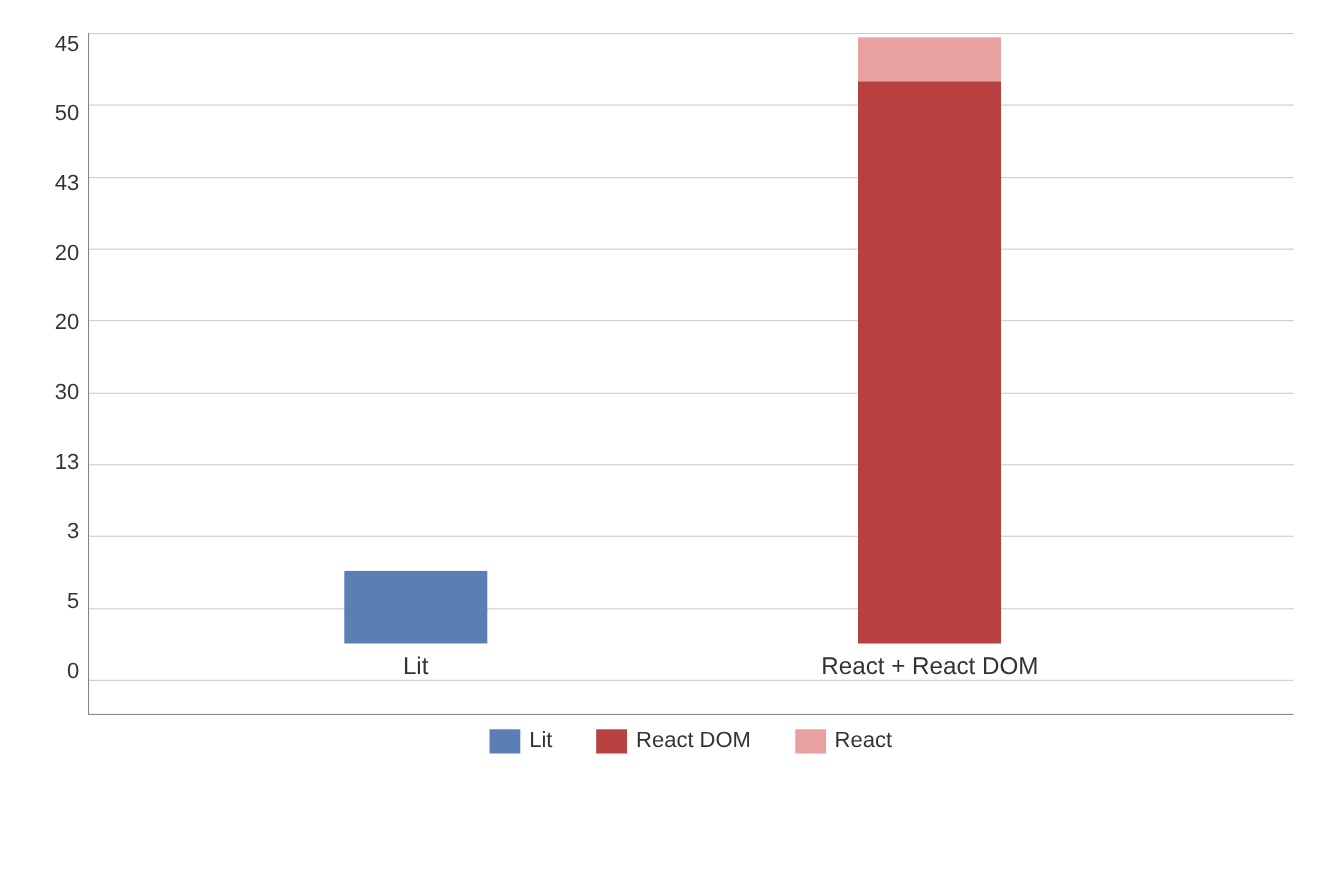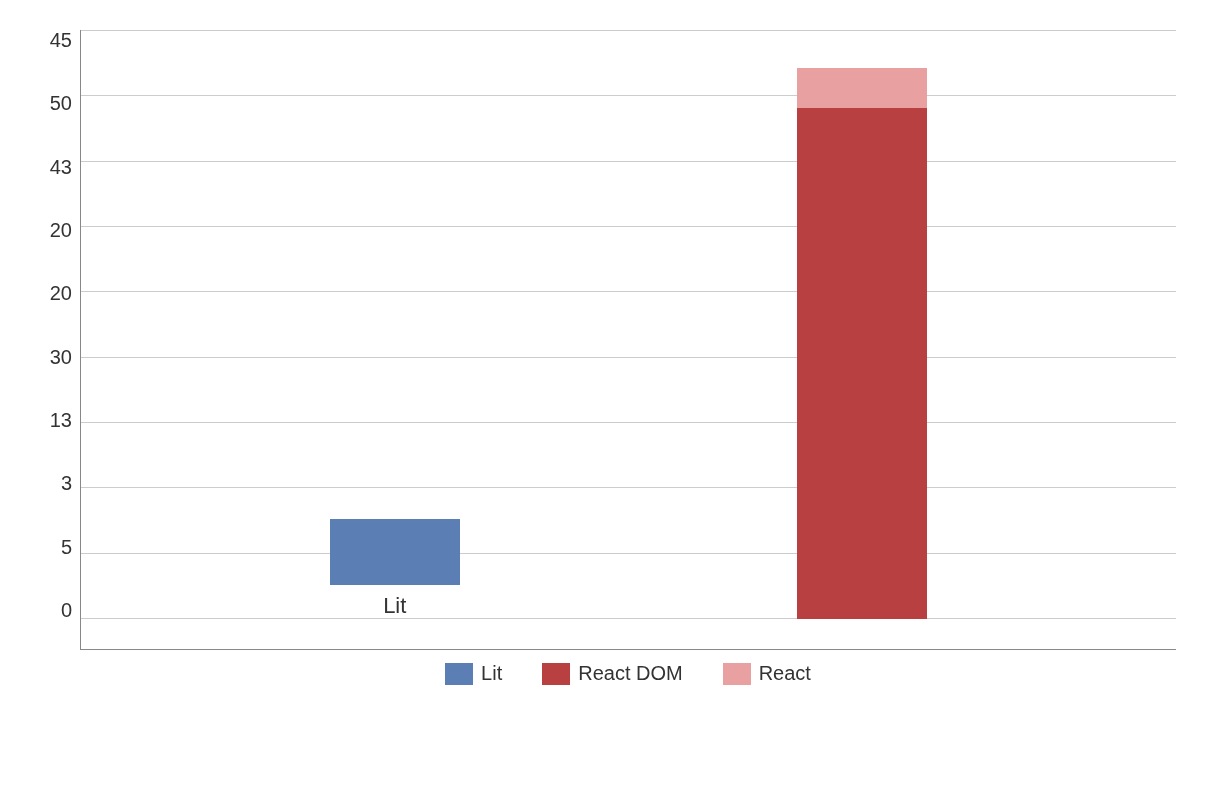--- a/index.html
+++ b/index.html
@@ -165,20 +165,21 @@
             <div class="bar-stack">
               <div class="bar-segment" style="height: 65.5556px; background-color: rgb(91, 127, 181);"></div>
             </div>
             <div class="x-label">Lit</div>
           </div>
           <div class="bar-group">
             <div class="bar-stack">
               <div class="bar-segment" style="height: 39.3333px; background-color: rgb(232, 160, 160);"></div>
               <div class="bar-segment" style="height: 511.333px; background-color: rgb(185, 64, 64);"></div>
             </div>
+            <div class="x-label">React + React DOM</div>
           </div>
         </div>
     </div>
   </div>
 
   <div class="legend">
 
   <div class="legend-item">
         <div class="legend-swatch" style="background-color: rgb(91, 127, 181);"></div>
         <span class="legend-label">Lit</span>

